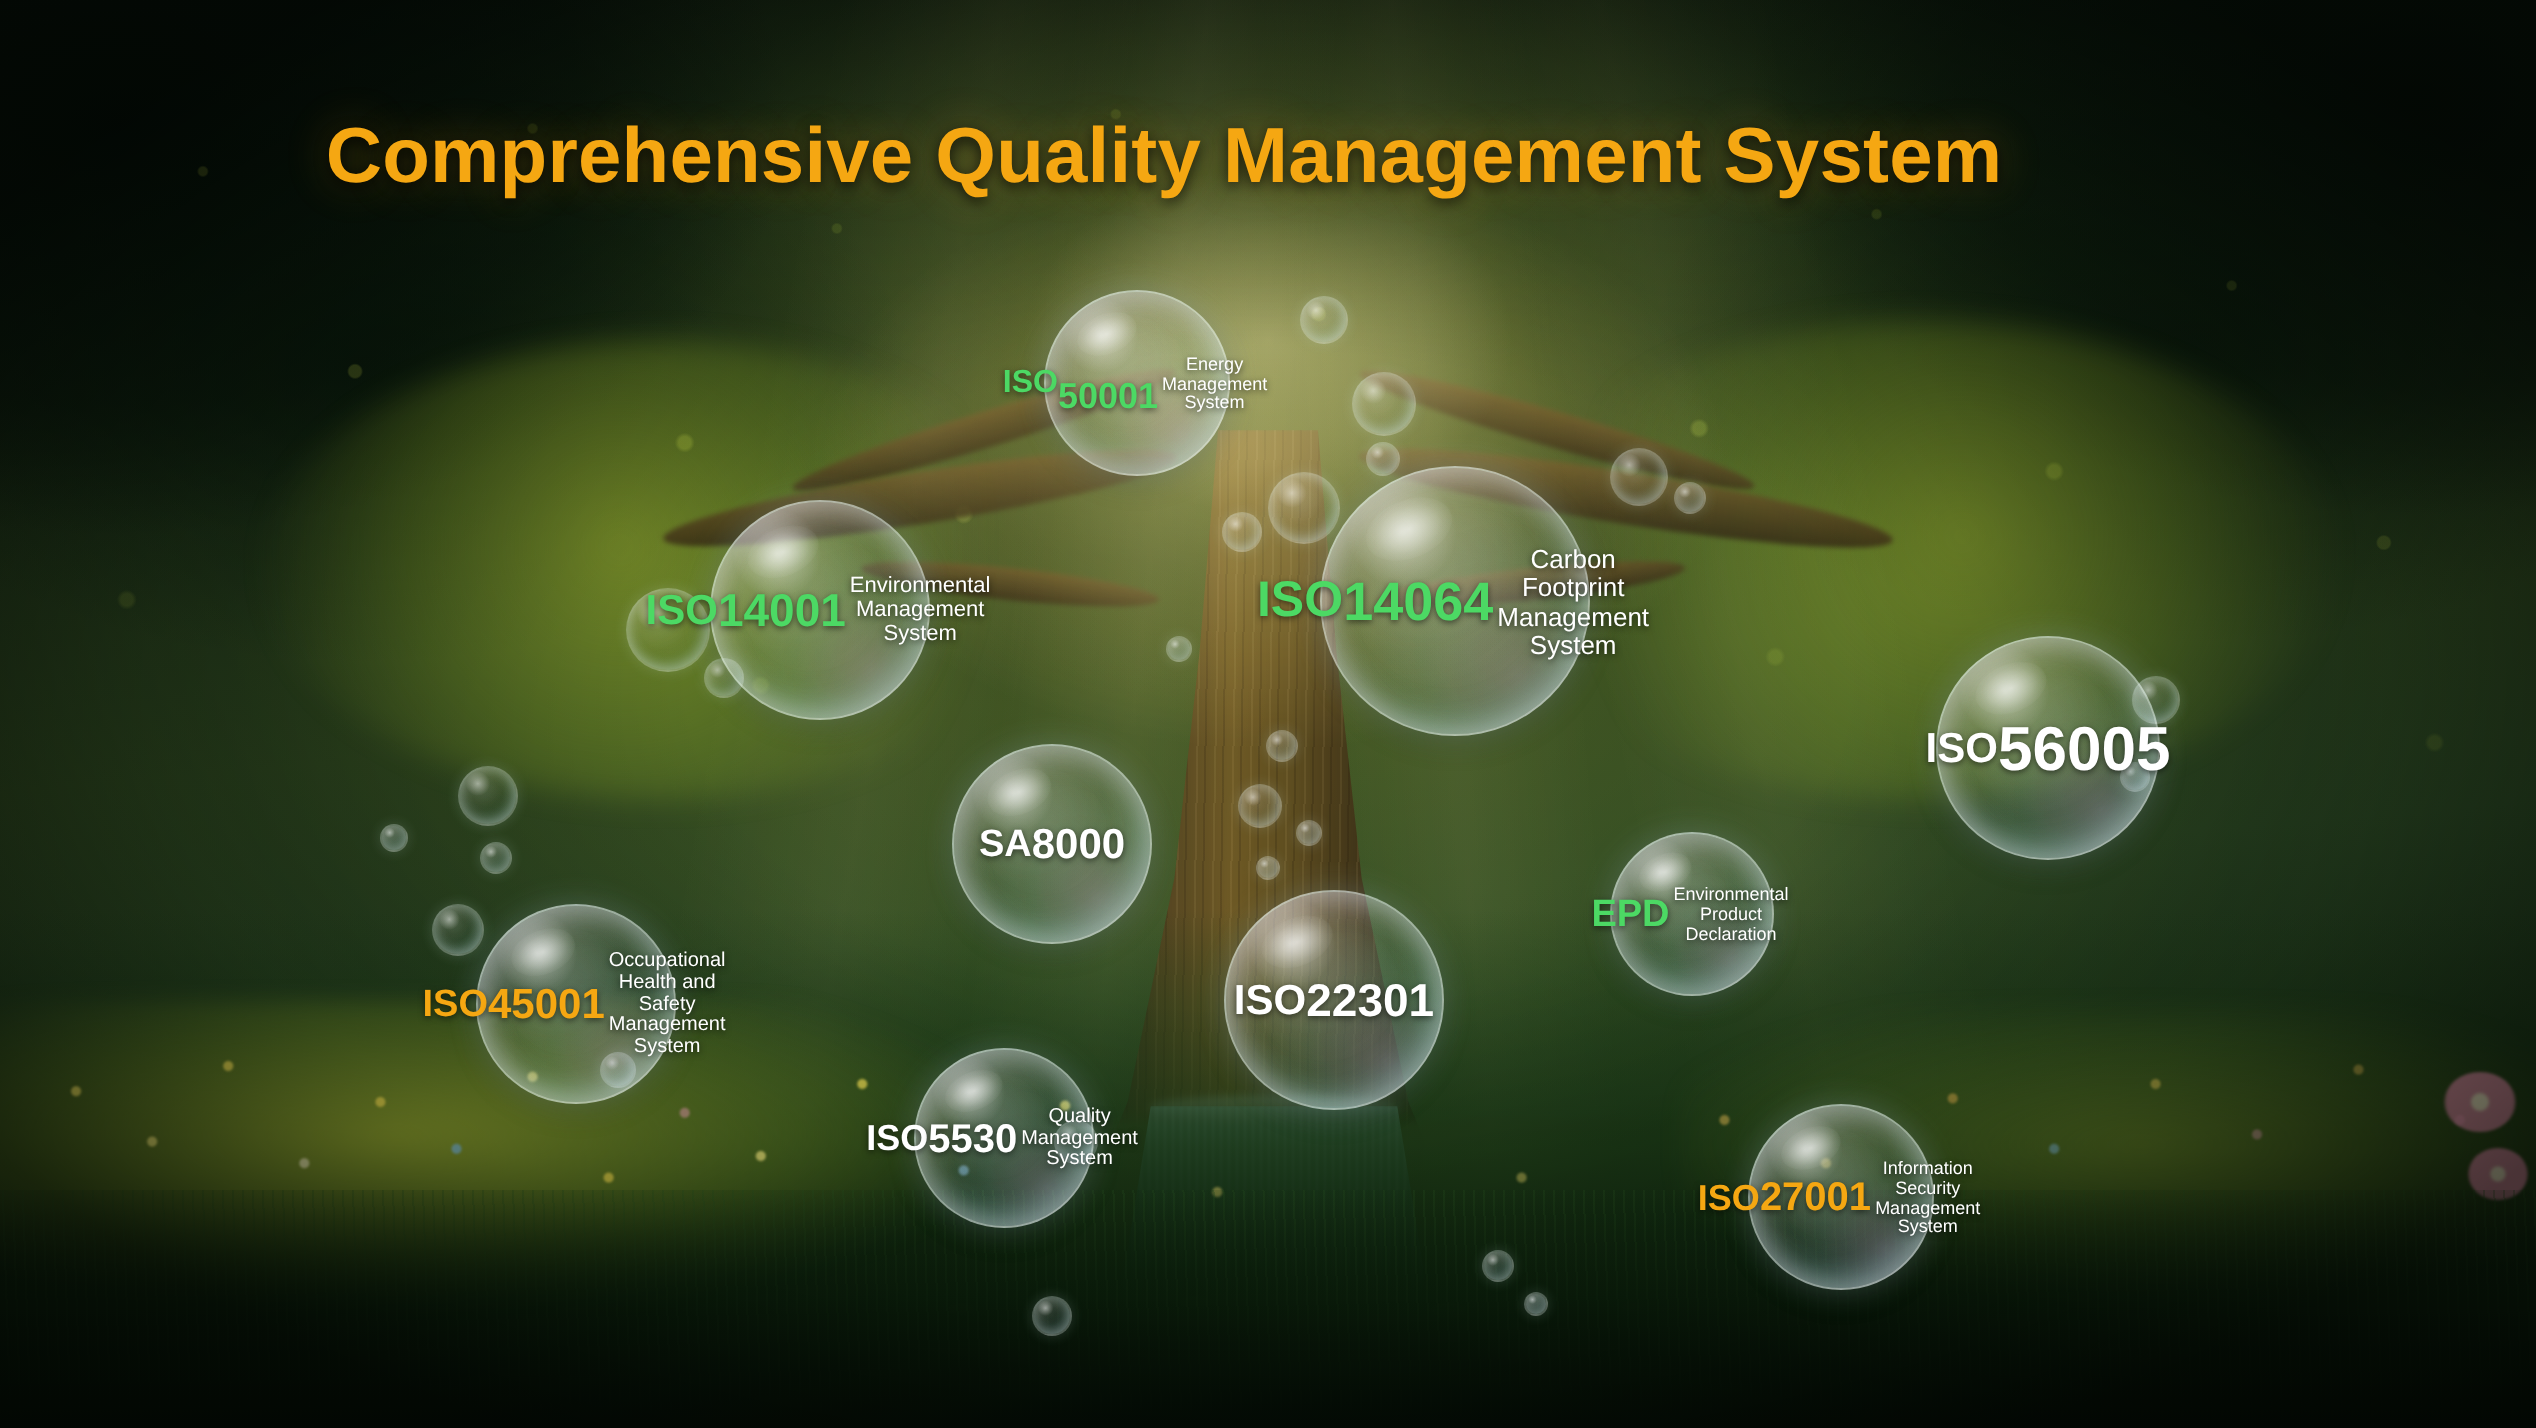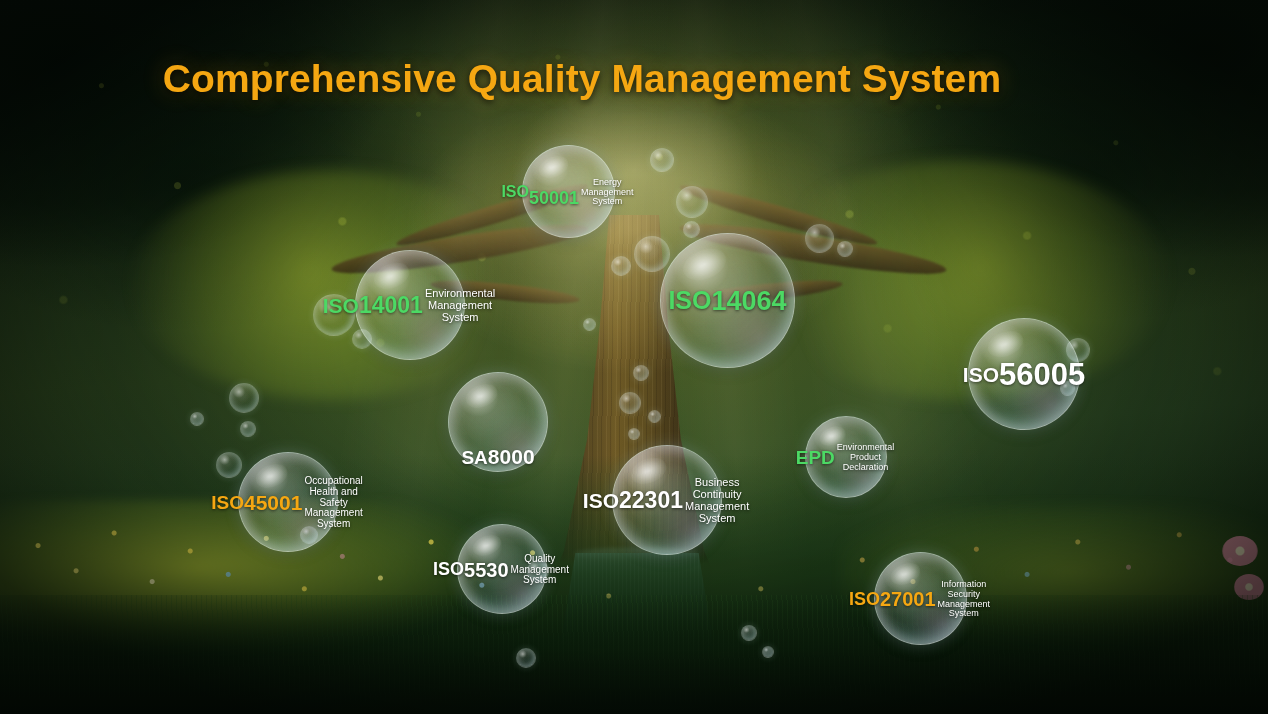--- a/index.html
+++ b/index.html
@@ -405,42 +405,42 @@
         <div class="cert-desc" style="color: rgb(255, 255, 255); font-size: 9px; margin-top: 2px;">Energy Management System</div>
       </div>
       <div class="cert-bubble" style="left: 355px; top: 250px; width: 110px; height: 110px;">
         <div class="cert-code" style="color: rgb(76, 217, 100); font-size: 21px;">ISO</div>
         <div class="cert-code" style="color: rgb(76, 217, 100); font-size: 23px; margin-top: 1px;">14001</div>
         <div class="cert-desc" style="color: rgb(255, 255, 255); font-size: 11px; margin-top: 2px;">Environmental Management System</div>
       </div>
       <div class="cert-bubble" style="left: 660px; top: 233px; width: 135px; height: 135px;">
         <div class="cert-code" style="color: rgb(76, 217, 100); font-size: 25px;">ISO</div>
         <div class="cert-code" style="color: rgb(76, 217, 100); font-size: 27px; margin-top: 1px;">14064</div>
+        <div class="cert-desc" style="color: rgb(255, 255, 255); font-size: 13px; margin-top: 2px;">Carbon Footprint Management System</div>
       </div>
       <div class="cert-bubble" style="left: 968px; top: 318px; width: 112px; height: 112px;">
         <div class="cert-code" style="color: rgb(255, 255, 255); font-size: 21px;">ISO</div>
         <div class="cert-code" style="color: rgb(255, 255, 255); font-size: 31px; margin-top: 1px; text-align: right;">56005</div>
       </div>
-      <div class="cert-bubble" style="left: 448px; top: 372px; width: 100px; height: 100px; align-items: flex-end;">
+      <div class="cert-bubble" style="left: 476px; top: 372px; width: 100px; height: 100px;">
         <div class="cert-code" style="color: rgb(255, 255, 255); font-size: 19px;">SA</div>
         <div class="cert-code" style="color: rgb(255, 255, 255); font-size: 21px; margin-top: 1px;">8000</div>
       </div>
       <div class="cert-bubble" style="left: 805px; top: 416px; width: 82px; height: 82px;">
         <div class="cert-code" style="color: rgb(76, 217, 100); font-size: 19px;">EPD</div>
         <div class="cert-desc" style="color: rgb(255, 255, 255); font-size: 9px; margin-top: 2px;">Environmental Product Declaration</div>
       </div>
       <div class="cert-bubble" style="left: 238px; top: 452px; width: 100px; height: 100px;">
         <div class="cert-code" style="color: rgb(245, 167, 18); font-size: 19px;">ISO</div>
         <div class="cert-code" style="color: rgb(245, 167, 18); font-size: 21px; margin-top: 1px;">45001</div>
         <div class="cert-desc" style="color: rgb(255, 255, 255); font-size: 10px; margin-top: 2px;">Occupational Health and Safety Management System</div>
       </div>
       <div class="cert-bubble" style="left: 612px; top: 445px; width: 110px; height: 110px;">
         <div class="cert-code" style="color: rgb(255, 255, 255); font-size: 21px;">ISO</div>
         <div class="cert-code" style="color: rgb(255, 255, 255); font-size: 23px; margin-top: 1px;">22301</div>
-        <div class="cert-desc" style="color: rgb(255, 255, 255); font-size: 11px; margin-top: 2px;">Business Continuity Management System</div>
       </div>
       <div class="cert-bubble" style="left: 457px; top: 524px; width: 90px; height: 90px;">
         <div class="cert-code" style="color: rgb(255, 255, 255); font-size: 18px;">ISO</div>
         <div class="cert-code" style="color: rgb(255, 255, 255); font-size: 20px; margin-top: 1px;">5530</div>
         <div class="cert-desc" style="color: rgb(255, 255, 255); font-size: 10px; margin-top: 2px;">Quality Management System</div>
       </div>
       <div class="cert-bubble" style="left: 874px; top: 552px; width: 93px; height: 93px;">
         <div class="cert-code" style="color: rgb(245, 167, 18); font-size: 18px;">ISO</div>
         <div class="cert-code" style="color: rgb(245, 167, 18); font-size: 20px; margin-top: 1px;">27001</div>
         <div class="cert-desc" style="color: rgb(255, 255, 255); font-size: 9px; margin-top: 2px;">Information Security Management System</div>

